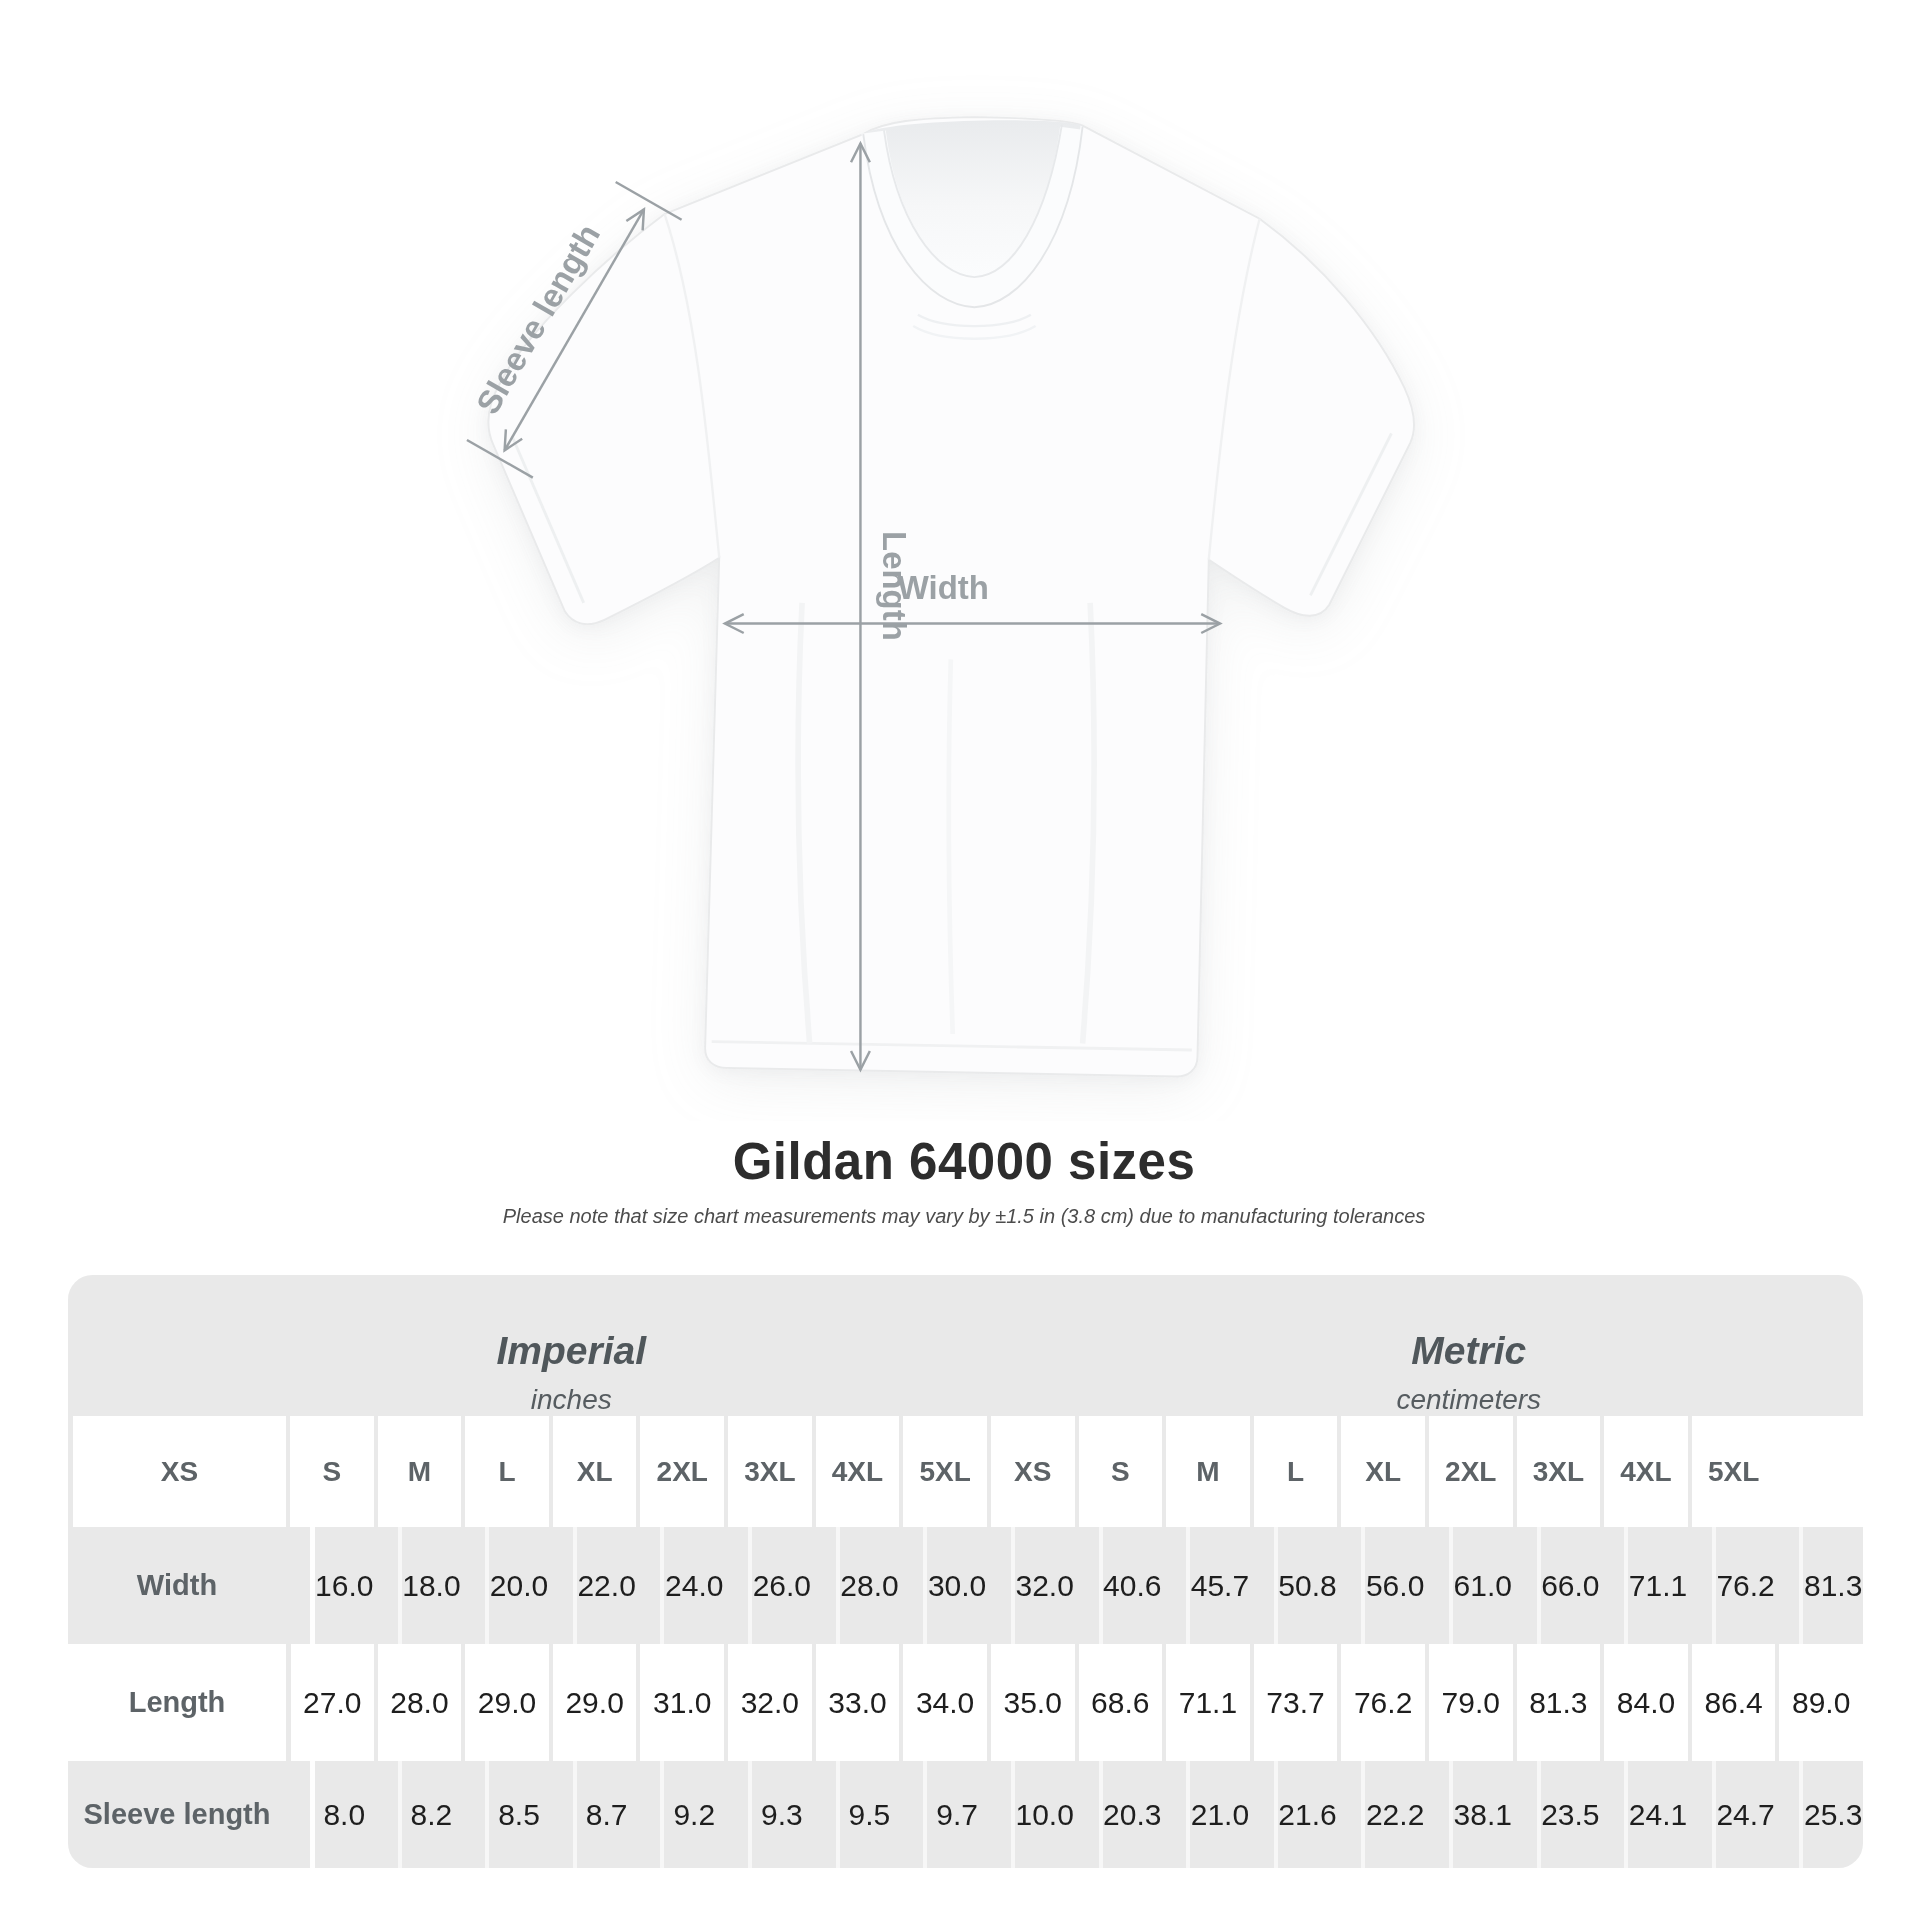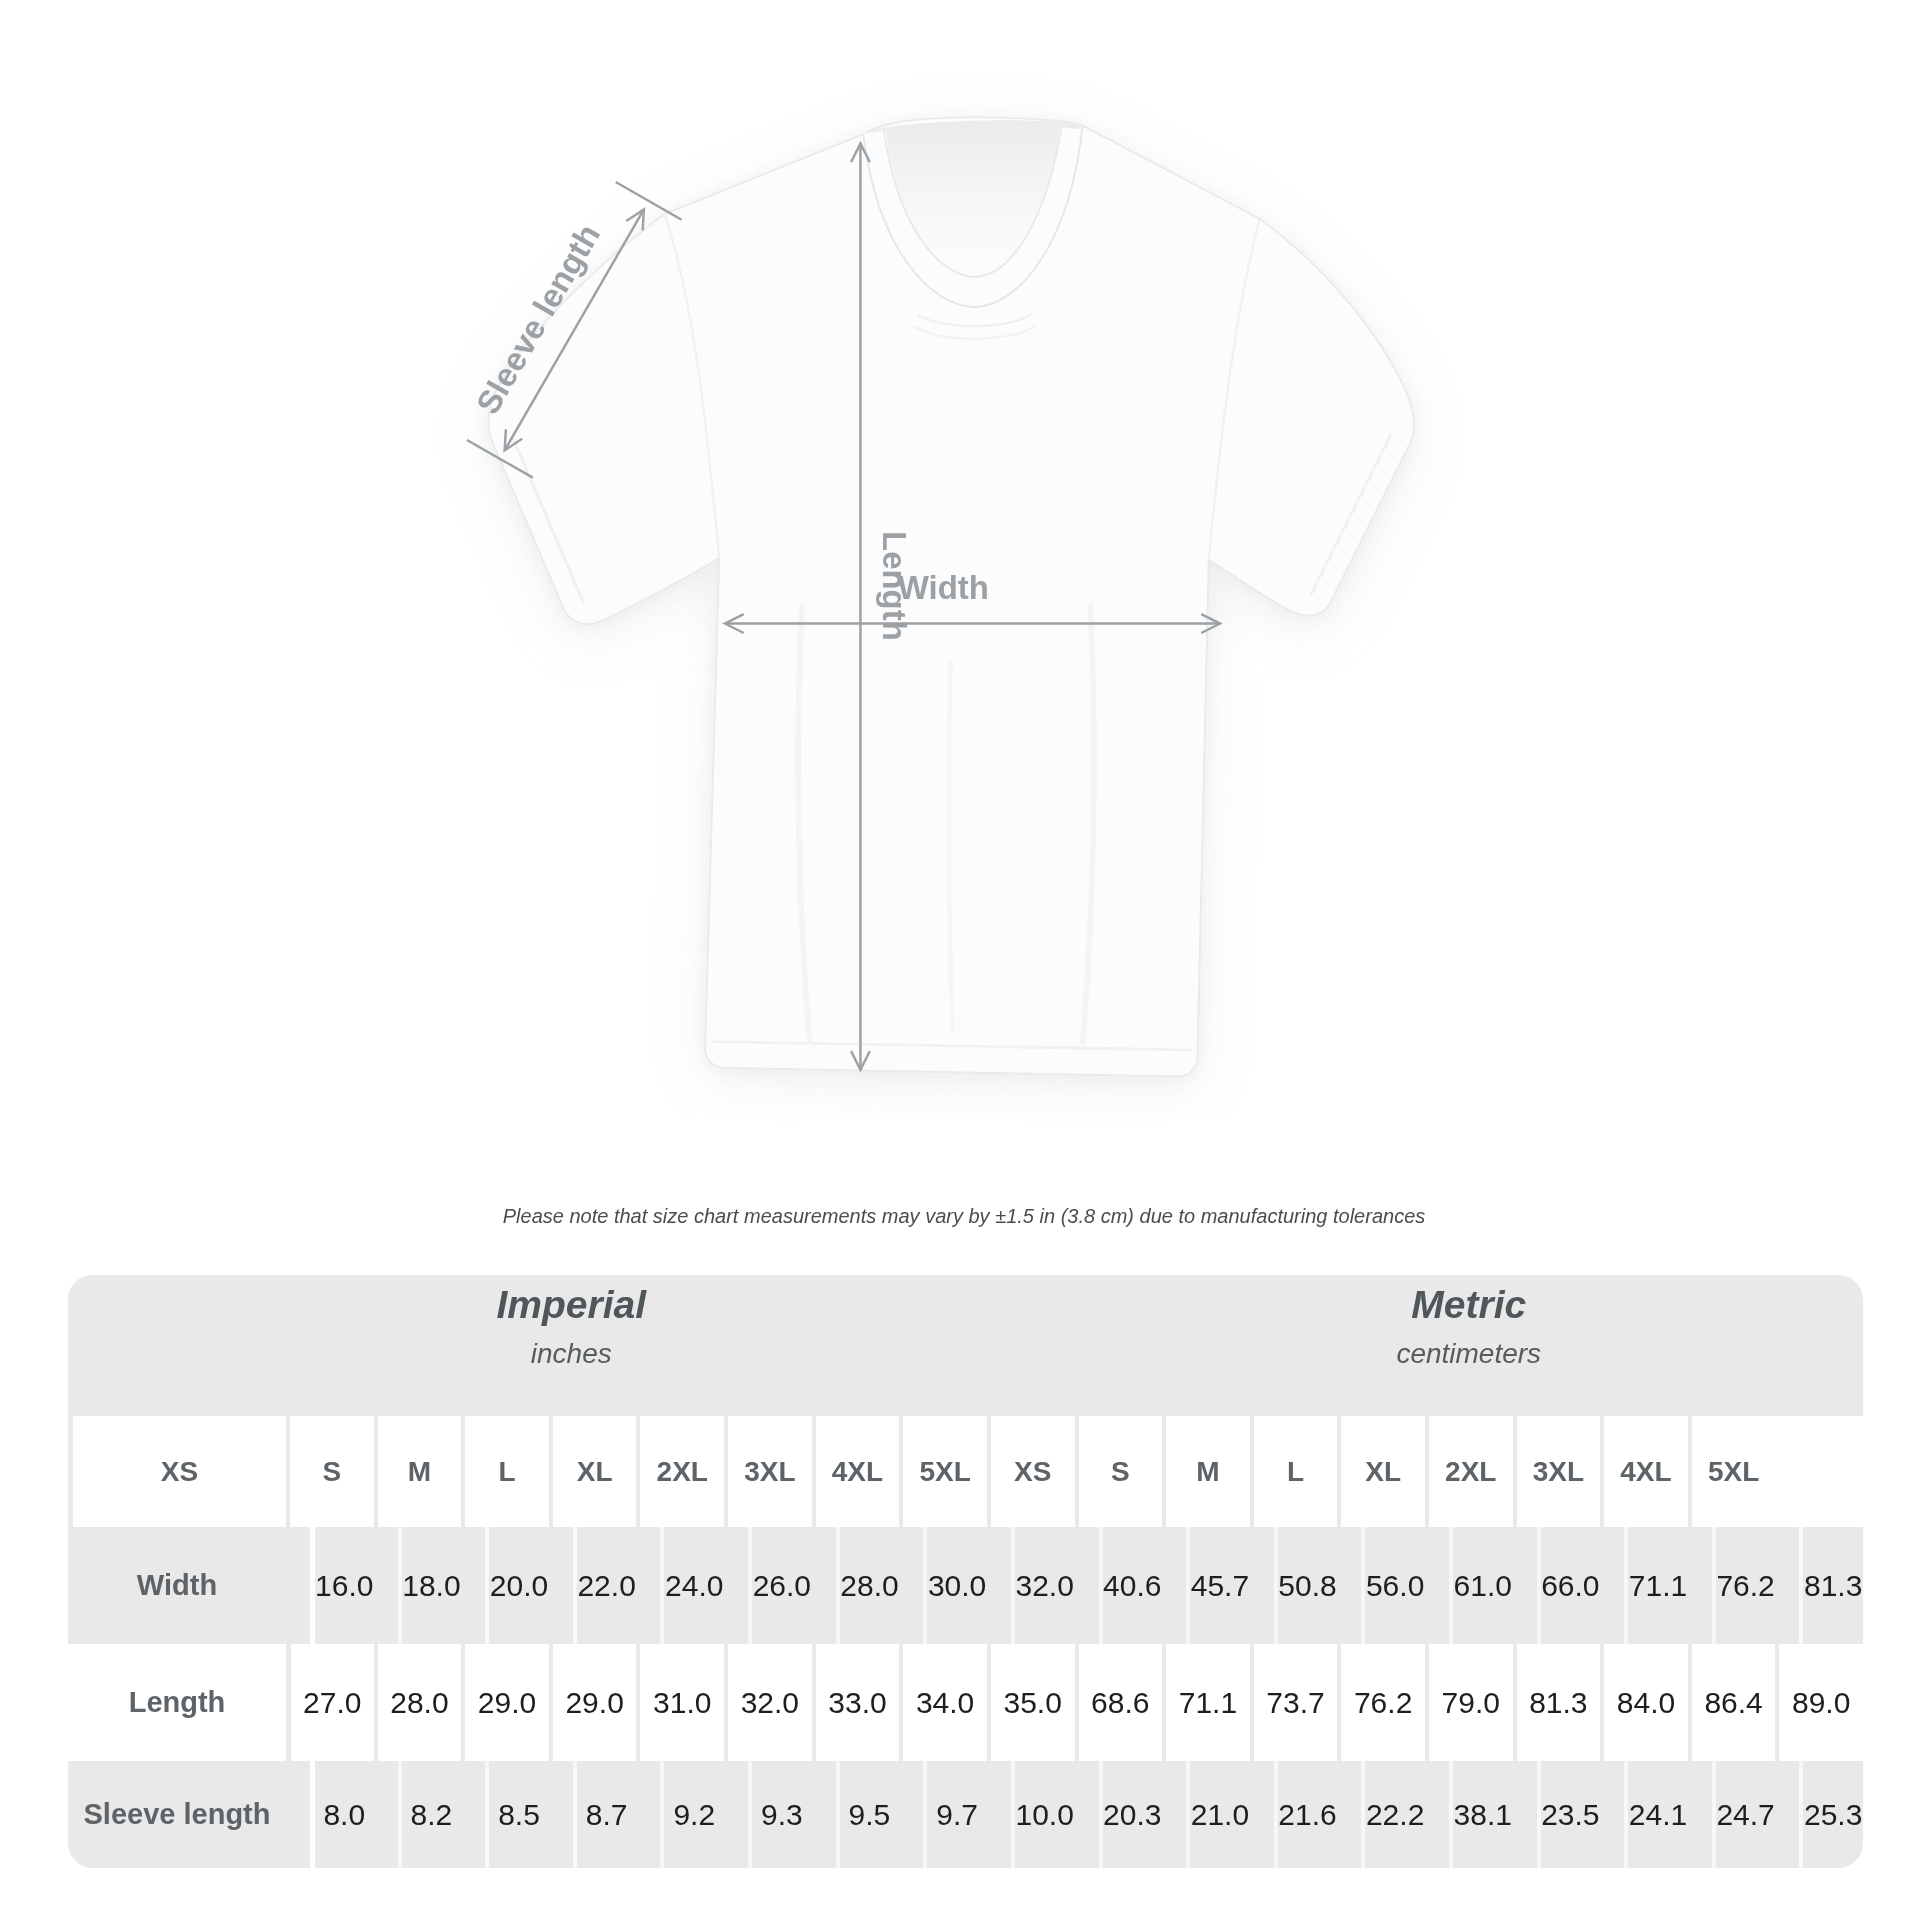--- a/index.html
+++ b/index.html
@@ -28,21 +28,21 @@
   .trow{
     display:grid;grid-template-columns:218px repeat(18,1fr);
     width:100%;box-sizing:border-box;
   }
   .h-sizes{height:111px;}
   .h-w{height:117px;}
   .h-l{height:117px;}
   .h-s{height:107px;}
 
   .units-row{display:grid;grid-template-columns:218px repeat(18,1fr);height:141px;}
-  .unit-block{display:flex;flex-direction:column;align-items:center;justify-content:flex-start;gap:11.3px;padding-top:7.5px;}
+  .unit-block{display:flex;flex-direction:column;align-items:center;justify-content:flex-end;gap:11.3px;padding-top:7.5px;}
   .unit-imperial{grid-column:1/11;}
   .unit-metric{grid-column:11/20;}
   .unit-name{font-size:39px;font-weight:bold;font-style:italic;color:#50575b;}
   .unit-sub{font-size:28px;font-style:italic;color:#565c60;}
 
   .cell{
     display:flex;align-items:center;justify-content:center;
     box-sizing:border-box;min-width:0;
     font-size:30px;color:#1e1e1e;
   }
@@ -127,20 +127,21 @@
       <line x1="496" y1="467" x2="566" y2="507"></line>
       <line x1="654" y1="193" x2="724" y2="233"></line>
     </g>
     <g fill="#9ba1a5" font-family="Liberation Sans, sans-serif" font-size="35" font-weight="bold">
       <text x="1002" y="636" text-anchor="middle">Width</text>
       <text x="947" y="622" text-anchor="middle" dominant-baseline="middle" transform="rotate(90 947 622)">Length</text>
       <text x="574" y="340" text-anchor="middle" dominant-baseline="middle" transform="rotate(-60 574 340)">Sleeve length</text>
     </g>
   </svg>
 
+  <div class="title">Gildan 64000 sizes</div>
   <div class="subtitle">Please note that size chart measurements may vary by ±1.5 in (3.8 cm) due to manufacturing tolerances</div>
 
   <div class="size-table">
 
     <div class="units-row">
       <div class="unit-block unit-imperial">
         <div class="unit-name">Imperial</div>
         <div class="unit-sub">inches</div>
       </div>
       <div class="unit-block unit-metric">

